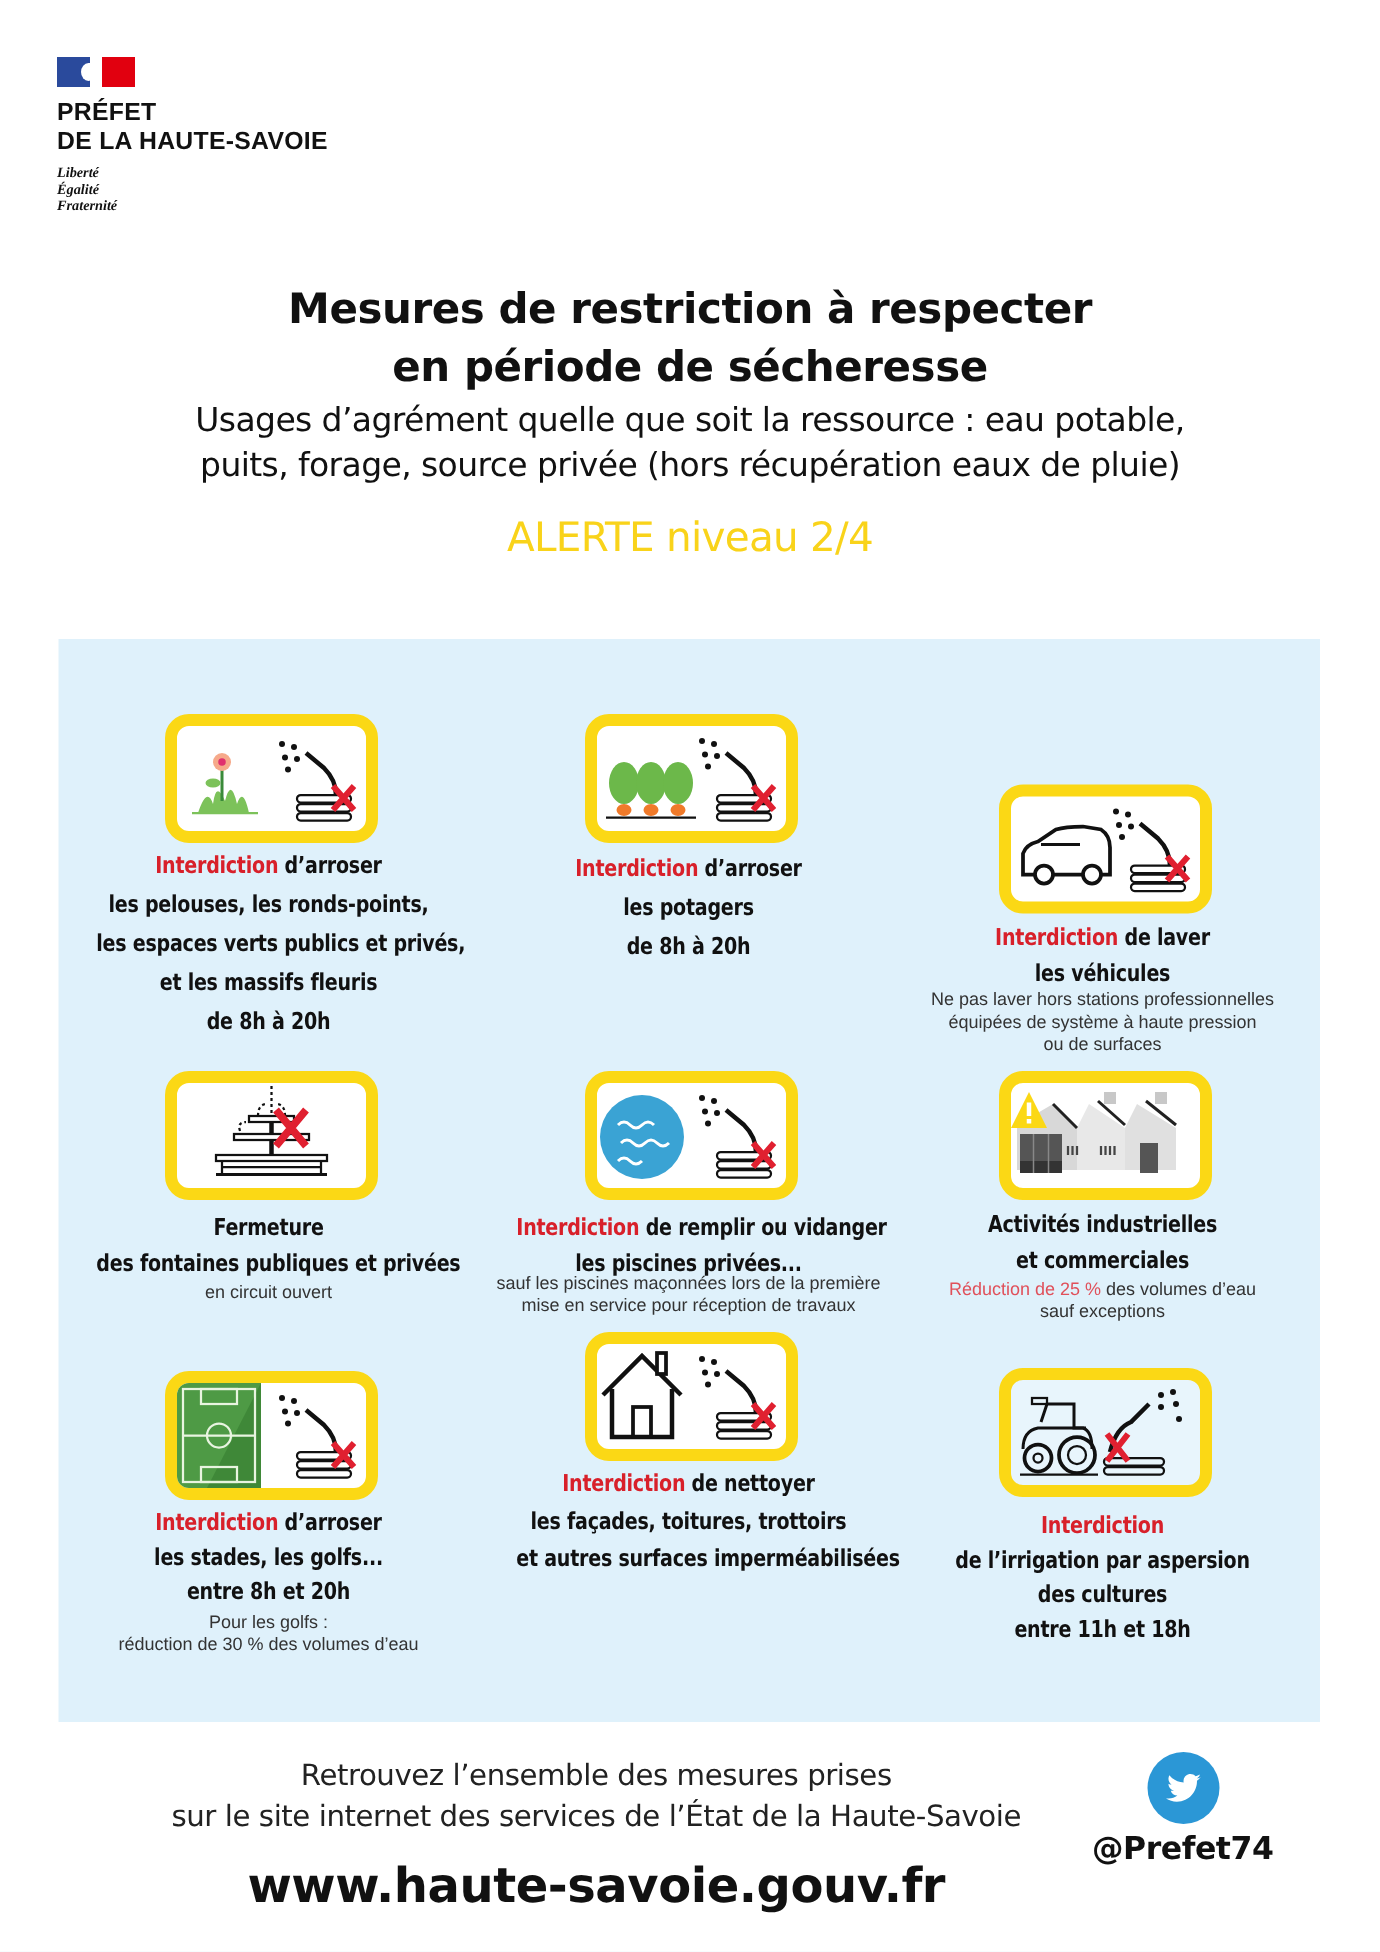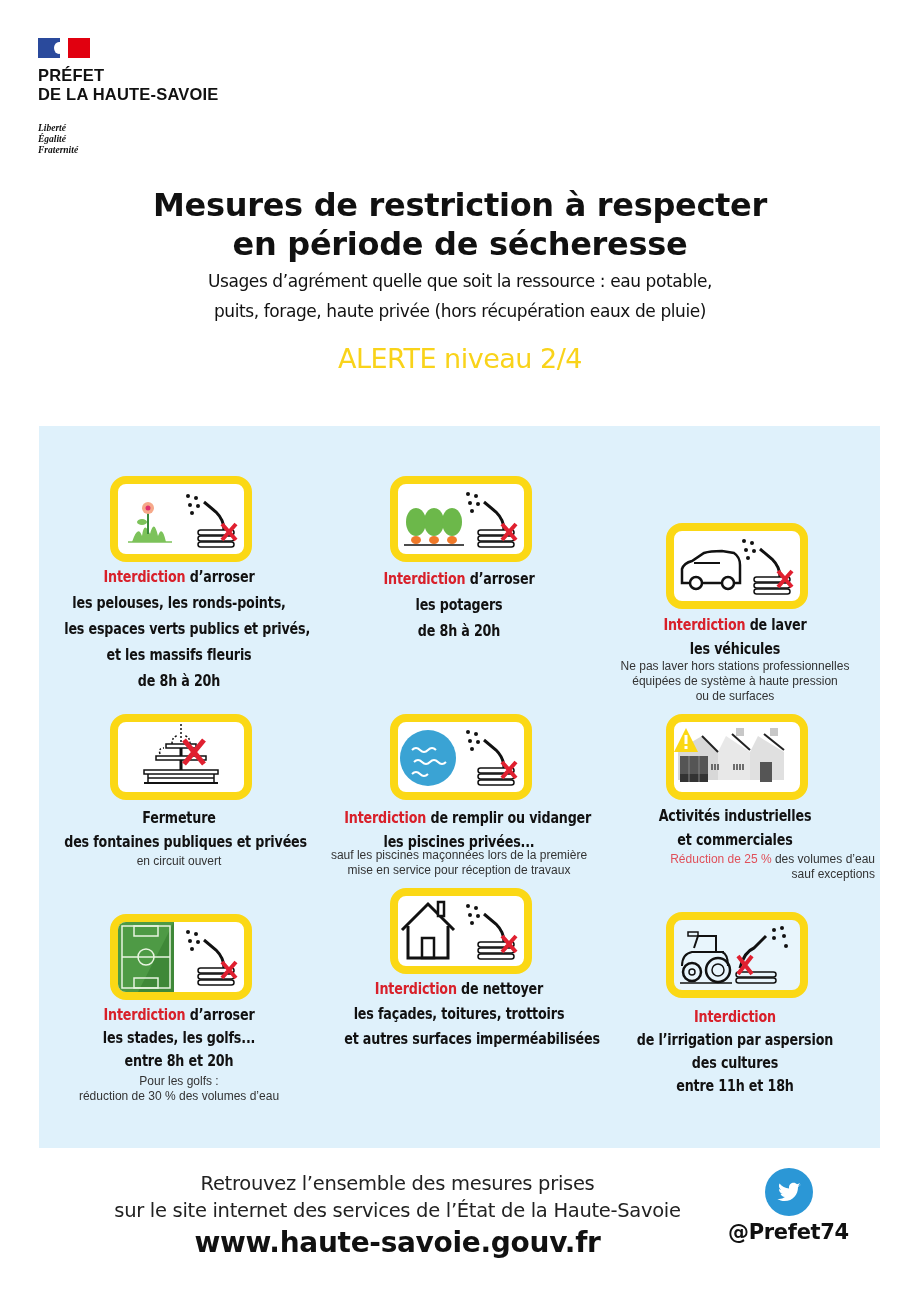--- a/index.html
+++ b/index.html
@@ -7,44 +7,44 @@
   body { position: relative; font-family: "DejaVu Sans", sans-serif; color: #111; }
 
   
   .logo { position: absolute; left: 38px; top: 38px; }
   .flag { display: flex; width: 52px; height: 20px; }
   .flag .blue { width: 22px; height: 20px; background: #2a4a9c; position: relative; }
   .flag .gap { width: 8px; height: 20px; background: #fff; }
   .flag .red { width: 22px; height: 20px; background: #e1000f; }
   .flag .blue::after { content: ""; position: absolute; right: -4px; top: 4px; width: 10px; height: 12px; background: #fff; border-radius: 50% 0 50% 50%; }
   .logo-title { font-family: "Liberation Sans", sans-serif; font-weight: 700; font-size: 16.5px; line-height: 19px; margin-top: 8px; letter-spacing: 0.2px; color: #111; }
-  .motto { font-family: "Liberation Serif", serif; font-style: italic; font-weight: 700; font-size: 9.5px; line-height: 11px; margin-top: 19px; color: #111; }
+  .motto { font-family: "Liberation Serif", serif; font-style: italic; font-weight: 700; font-size: 9.5px; line-height: 11px; margin-top: 7px; color: #111; }
 
   
   .title-block { position: absolute; left: 0; top: 186px; width: 920px; text-align: center; }
-  .main-title { font-family: "DejaVu Sans", sans-serif; font-weight: 700; font-size: 32px; line-height: 39px; color: #111; letter-spacing: -0.3px; }
-  .subtitle { font-family: "DejaVu Sans", sans-serif; font-size: 17px; line-height: 30px; margin-top: 2px; color: #111; letter-spacing: -0.4px; }
+  .main-title { font-family: "DejaVu Sans", sans-serif; font-weight: 700; font-size: 28px; line-height: 39px; color: #111; letter-spacing: -0.3px; }
+  .subtitle { font-family: "DejaVu Sans", sans-serif; font-size: 22px; line-height: 30px; margin-top: 2px; color: #111; letter-spacing: -0.4px; }
   .alert { font-family: "DejaVu Sans", sans-serif; font-weight: 400; font-size: 27px; line-height: 34px; color: #f9d31a; margin-top: 16px; letter-spacing: -0.5px; }
 
   
   .panel { position: absolute; left: 39px; top: 426px; width: 841px; height: 722px; background: #dff1fb; }
 
   .card { position: absolute; width: 280px; text-align: center; }
   .icon-box { position: absolute; width: 142px; height: 86px; border: 8px solid #fbd815; border-radius: 16px; background: #fff; overflow: hidden; }
   .icon-box svg { width: 100%; height: 100%; display: block; }
 
   .txt { position: absolute; left: 0; width: 100%; text-align: center; }
   .cond { font-family: "DejaVu Sans", sans-serif; font-weight: 700; font-size: 15.5px; line-height: 26px; color: #111; transform: scaleX(0.82); transform-origin: center top; letter-spacing: -0.2px; white-space: nowrap; }
   .red { color: #d8202a; }
   .note { font-family: "Liberation Sans", sans-serif; font-size: 12px; line-height: 15px; color: #333; white-space: nowrap; }
 
   
   .footer { position: absolute; left: 0; top: 1170px; width: 750px; text-align: center; padding-left: 45px; }
   .footer .line { font-family: "DejaVu Sans", sans-serif; font-size: 19.5px; line-height: 27px; color: #222; letter-spacing: -0.3px; }
-  .footer .url { font-family: "DejaVu Sans", sans-serif; font-weight: 700; font-size: 28px; line-height: 36px; color: #111; margin-top: 1px; letter-spacing: -0.3px; }
+  .footer .url { font-family: "DejaVu Sans", sans-serif; font-weight: 700; font-size: 32px; line-height: 36px; color: #111; margin-top: 15px; letter-spacing: -0.3px; }
   .twitter { position: absolute; left: 765px; top: 1168px; width: 48px; height: 48px; border-radius: 50%; background: #2b97d6; display: flex; align-items: center; justify-content: center; }
   .handle { position: absolute; left: 728px; top: 1220px; font-family: "DejaVu Sans", sans-serif; font-weight: 700; font-size: 21px; color: #111; letter-spacing: -0.3px; }
 </style>
 </head>
 <body>
 
 <div class="logo">
   <div class="flag">
     <div class="blue"></div>
       <div class="gap"></div>
@@ -61,21 +61,21 @@
   </div>
 </div>
 
 <div class="title-block">
   <div class="main-title">
     <div>Mesures de restriction à respecter</div>
     <div>en période de sécheresse</div>
   </div>
   <div class="subtitle">
     <div>Usages d’agrément quelle que soit la ressource :  eau potable,</div>
-    <div>puits, forage, haute privée (hors récupération eaux de pluie)</div>
+    <div>puits, forage, source privée (hors récupération eaux de pluie)</div>
   </div>
   <div class="alert">ALERTE niveau 2/4</div>
 </div>
 
 <div class="panel">
 
   <div class="card" style="left:0; top:0; height:270px;">
     <div class="icon-box" style="left:71px; top:50px;">
       <svg viewBox="0 0 126 70">
         <g>
@@ -261,21 +261,21 @@
         <rect x="86" y="40" width="12" height="20" fill="#555"></rect>
         <polygon points="0,30 12,6 24,30" fill="#fbd815"></polygon>
         <rect x="10.5" y="13" width="3" height="9" fill="#fff"></rect>
         <rect x="10.5" y="24" width="3" height="3" fill="#fff"></rect>
       </svg>
     </div>
     <div class="txt cond" style="top:108px; line-height:24px;">
       <div>Activités industrielles</div>
       <div>et commerciales</div>
     </div>
-    <div class="txt note" style="top:156px;text-align:right;">
+    <div class="txt note" style="top:156px;">
       <div><span class="red" style="color:#e0505a;">Réduction de 25 %</span><span> des volumes d’eau</span></div>
       <div>sauf exceptions</div>
     </div>
   </div>
 
   <div class="card" style="left:0; top:470px; height:250px;">
     <div class="icon-box" style="left:71px; top:18px;">
       <svg viewBox="0 0 126 70">
         <rect x="0" y="0" width="56" height="70" fill="#4e9a45"></rect>
         <polygon points="56,0 56,70 20,70" fill="#3f8838"></polygon>

